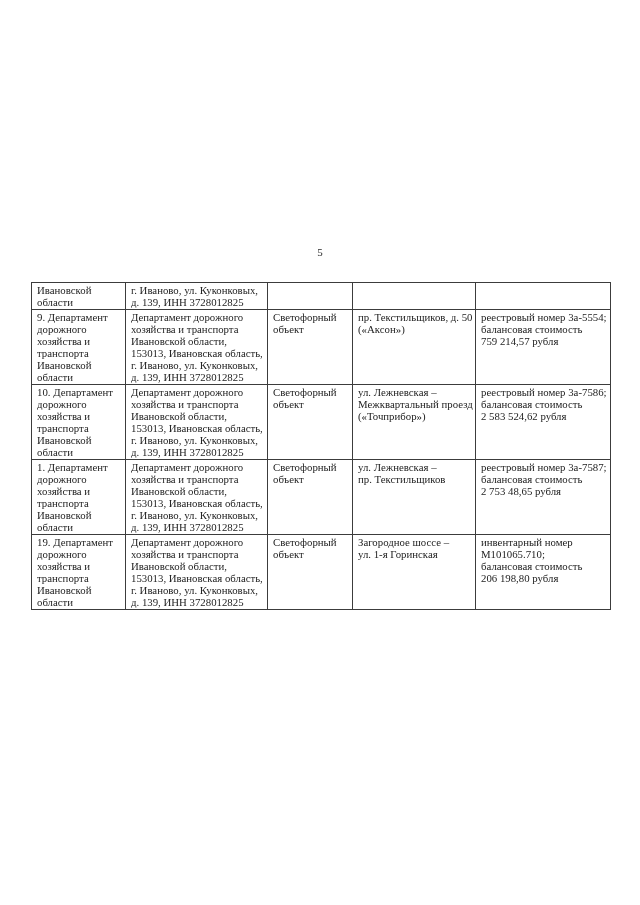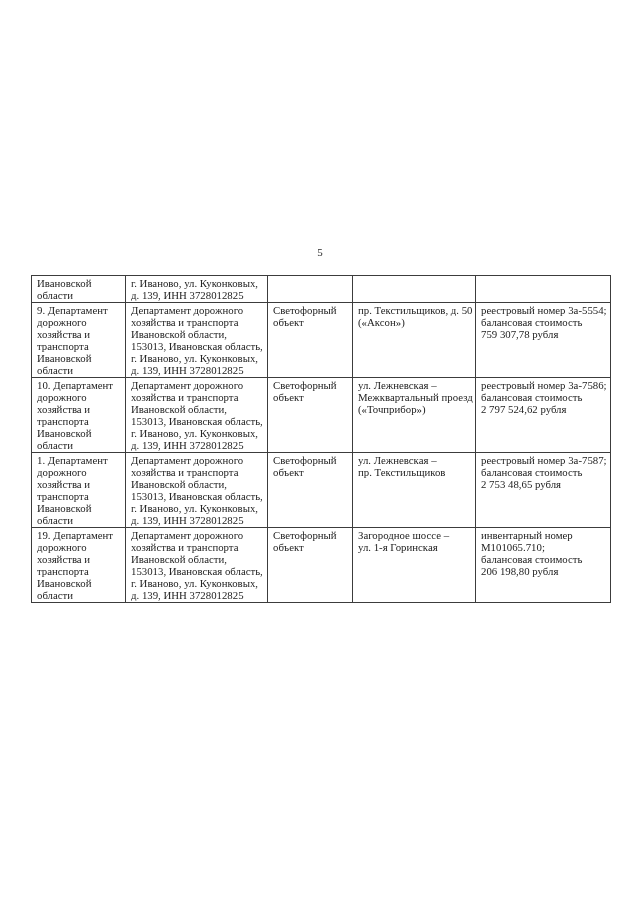--- a/index.html
+++ b/index.html
@@ -22,21 +22,21 @@
     left: 0;
     width: 640px;
     text-align: center;
     font-size: 11px;
     line-height: 12px;
     color: #2a2a2a;
   }
   table.doc-table {
     position: absolute;
     left: 31px;
-    top: 275px;
+    top: 282px;
     width: 579px;
     border-collapse: collapse;
     table-layout: fixed;
   }
   table.doc-table td {
     border: 1px solid #3c3c3c;
     vertical-align: top;
     padding: 1px 3px 1px 5px;
     font-size: 10.8px;
     line-height: 12px;
@@ -84,21 +84,21 @@
 Ивановской области,
 153013, Ивановская область,
 г. Иваново, ул. Куконковых,
 д. 139, ИНН 3728012825</td>
         <td>Светофорный
 объект</td>
         <td>пр. Текстильщиков, д. 50
 («Аксон»)</td>
         <td>реестровый номер 3а-5554;
 балансовая стоимость
-759 307,78 рубля</td>
+759 214,57 рубля</td>
       </tr>
       <tr class="row-body">
         <td>10. Департамент
 дорожного
 хозяйства и
 транспорта
 Ивановской
 области</td>
         <td>Департамент дорожного
 хозяйства и транспорта
@@ -106,21 +106,21 @@
 153013, Ивановская область,
 г. Иваново, ул. Куконковых,
 д. 139, ИНН 3728012825</td>
         <td>Светофорный
 объект</td>
         <td>ул. Лежневская –
 Межквартальный проезд
 («Точприбор»)</td>
         <td>реестровый номер 3а-7586;
 балансовая стоимость
-2 797 524,62 рубля</td>
+2 583 524,62 рубля</td>
       </tr>
       <tr class="row-body">
         <td>1. Департамент
 дорожного
 хозяйства и
 транспорта
 Ивановской
 области</td>
         <td>Департамент дорожного
 хозяйства и транспорта

